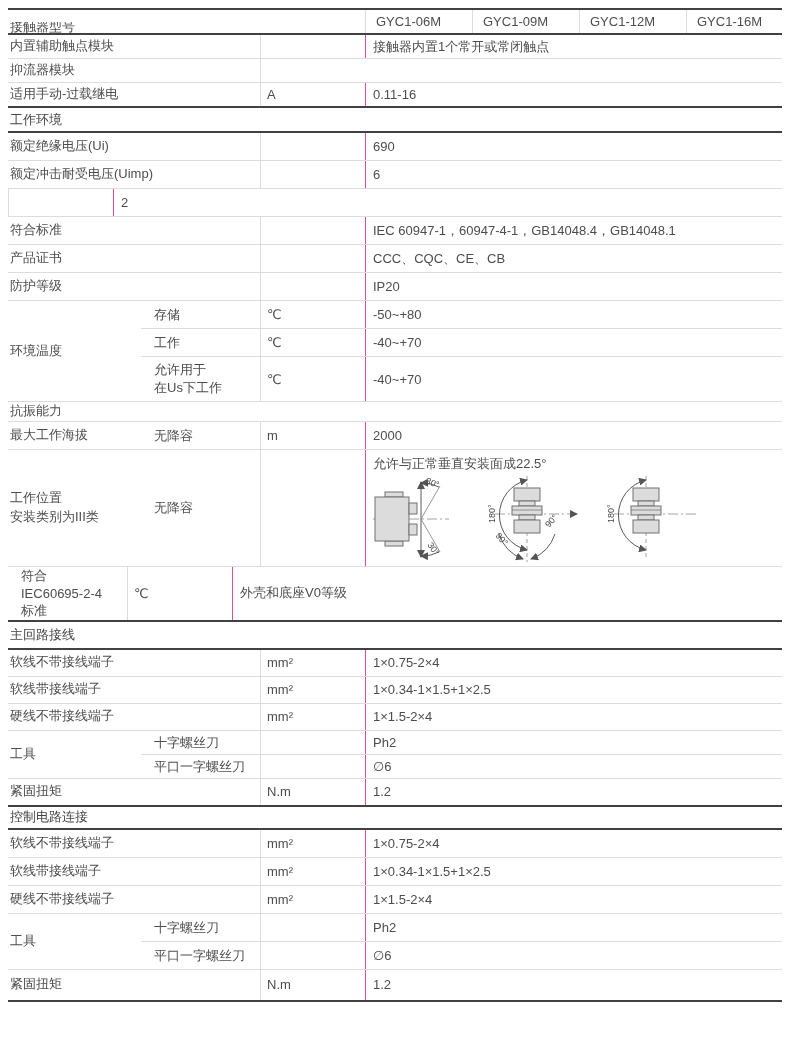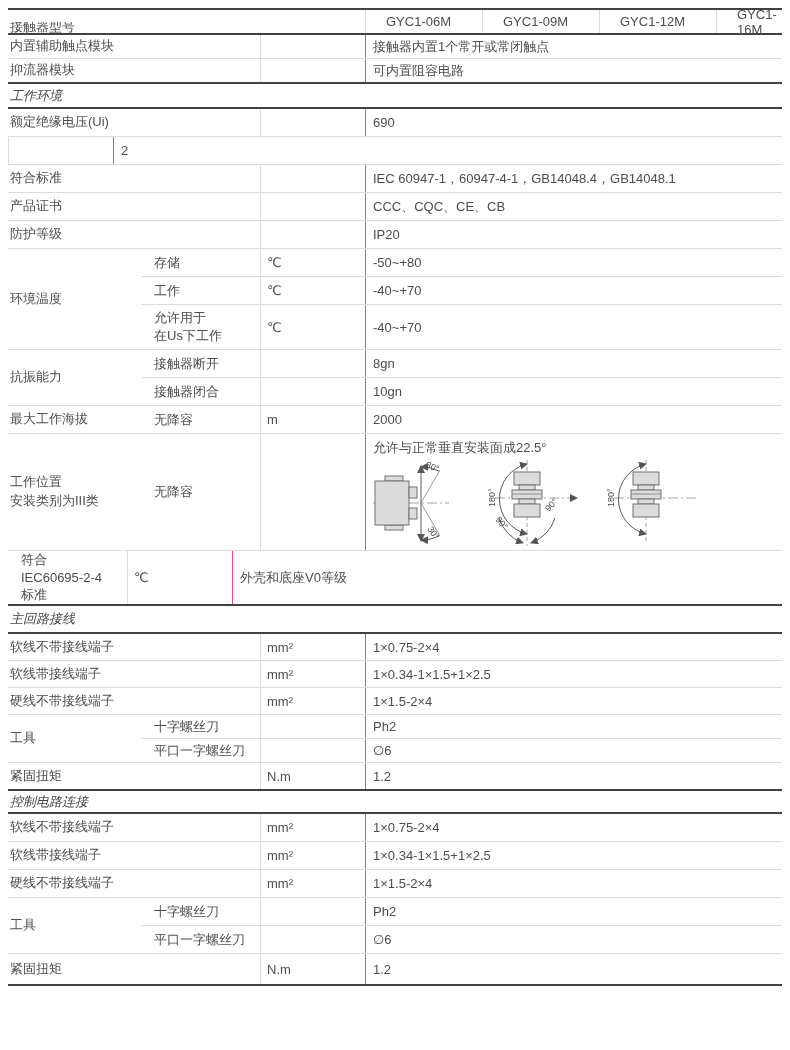--- a/index.html
+++ b/index.html
@@ -5,35 +5,35 @@
   html,body { margin:0; padding:0; }
   body {
     width:790px; height:1050px; background:#ffffff; overflow:hidden;
     font-family:"Liberation Sans","DejaVu Sans",sans-serif;
     font-size:13px; color:#4d4d4d;
   }
   * { box-sizing:content-box; }
   .spec-table { margin:8px 8px 0 8px; }
   .section { border-top:2px solid #414141; }
   .section.last { border-bottom:2px solid #414141; }
-  .section-title { display:flex; align-items:center; padding-left:2px; border-bottom:2px solid #414141; color:#454545;font-style:italic; }
+  .section-title { display:flex; align-items:center; padding-left:2px; border-bottom:2px solid #414141; color:#454545; }
   .group { display:flex; }
   .group.bt { border-top:1px solid #dcdcdc; }
   .group.model-row { border-bottom:2px solid #414141; }
   .cell { display:flex; align-items:center; overflow:hidden; }
   .label { width:131px; padding-left:2px; white-space:pre-line; line-height:1.45; }
   .label.wide { width:250px; }
   .label.xwide { width:355px;margin-top:12px; }
   .sub { width:106px; padding-left:13px; white-space:pre-line; line-height:1.35; }
   .unit { width:98px; padding-left:6px; border-left:1px solid #dcdcdc; }
   .value { flex:1; padding-left:7px; border-left:1px solid #ec4899; }
   .rows { flex:1; display:flex; flex-direction:column; }
   .sub-row { display:flex; }
   .sub-row + .sub-row { border-top:1px solid #dcdcdc; }
-  .model-cell { width:96px; padding-left:20px; border-left:1px solid #dcdcdc; display:flex; align-items:center; }
+  .model-cell { width:96px; padding-left:10px; border-left:1px solid #dcdcdc; display:flex; align-items:center; }
   .model-cell.lastcol { flex:1; }
   
   .value.diagram-cell { flex-direction:column; align-items:stretch; justify-content:flex-start; padding:5px 0 0 7px; }
   .diagram-note { height:18px; display:flex; align-items:center; }
   .diagrams { display:flex; align-items:flex-start; margin-top:1px; }
   .dg { display:block; }
   .dev { fill:#dcdcdc; stroke:#707070; stroke-width:1; }
   .ln { stroke:#5a5a5a; stroke-width:1; fill:none; }
   .thin { stroke:#7a7a7a; stroke-width:0.8; fill:none; }
   .cl { stroke:#8a8a8a; stroke-width:0.8; stroke-dasharray:10 3 2 3; fill:none; }
@@ -54,31 +54,40 @@
       <div class="model-cell lastcol">GYC1-16M</div>
     </div>
     <div class="group" style="height:23px">
       <div class="cell label wide">内置辅助触点模块</div>
       <div class="cell unit"></div>
       <div class="cell value">接触器内置1个常开或常闭触点</div>
     </div>
     <div class="group bt" style="height:23px">
       <div class="cell label wide">抑流器模块</div>
       <div class="cell unit"></div>
-      <div class="cell value">可内置阻容电路</div>
+    </div>
+    <div class="group bt" style="height:23px">
+      <div class="cell label wide">适用手动-过载继电</div>
+      <div class="cell unit">A</div>
+      <div class="cell value">0.11-16</div>
     </div>
   </div>
 
   <div class="section">
     <div class="section-title" style="height:23px">工作环境</div>
 
     <div class="group" style="height:27px">
       <div class="cell label wide">额定绝缘电压(Ui)</div>
       <div class="cell unit"></div>
       <div class="cell value">690</div>
+    </div>
+    <div class="group bt" style="height:27px">
+      <div class="cell label wide">额定冲击耐受电压(Uimp)</div>
+      <div class="cell unit"></div>
+      <div class="cell value">6</div>
     </div>
     <div class="group bt" style="height:27px">
       <div class="cell unit"></div>
       <div class="cell value">2</div>
     </div>
     <div class="group bt" style="height:27px">
       <div class="cell label wide">符合标准</div>
       <div class="cell unit"></div>
       <div class="cell value">IEC 60947-1，60947-4-1，GB14048.4，GB14048.1</div>
     </div>
@@ -110,32 +119,20 @@
           <div class="cell sub">允许用于
 在Us下工作</div>
           <div class="cell unit">℃</div>
           <div class="cell value">-40~+70</div>
         </div>
       </div>
     </div>
 
     <div class="group bt">
       <div class="cell label">抗振能力</div>
-      <div class="rows">
-        <div class="sub-row" style="height:27px">
-          <div class="cell sub">接触器断开</div>
-          <div class="cell unit"></div>
-          <div class="cell value">8gn</div>
-        </div>
-        <div class="sub-row" style="height:27px">
-          <div class="cell sub">接触器闭合</div>
-          <div class="cell unit"></div>
-          <div class="cell value">10gn</div>
-        </div>
-      </div>
     </div>
 
     <div class="group bt">
       <div class="cell label">最大工作海拔</div>
       <div class="rows">
         <div class="sub-row" style="height:27px">
           <div class="cell sub">无降容</div>
           <div class="cell unit">m</div>
           <div class="cell value">2000</div>
         </div>

